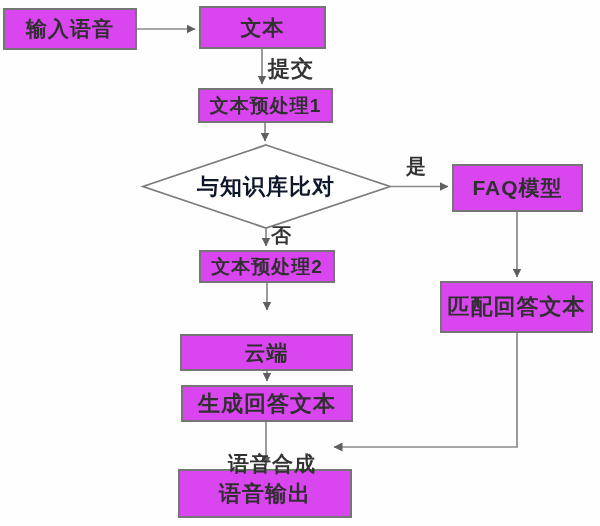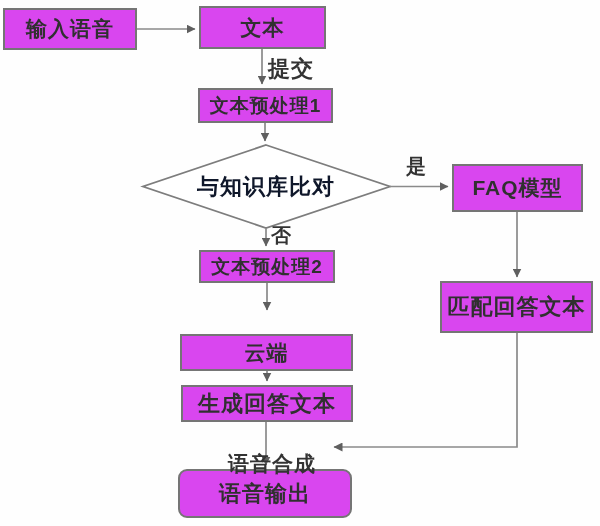--- a/index.html
+++ b/index.html
@@ -93,21 +93,21 @@
   <div class="node" style="left:452px; top:164px; width:131px; height:48px; font-size:21px;">FAQ模型</div>
 
   <div class="node" style="left:440px; top:281px; width:153px; height:52px; font-size:22px;">匹配回答文本</div>
 
   <div class="node" style="left:199px; top:250px; width:136px; height:33px; font-size:19px;">文本预处理2</div>
 
   <div class="node" style="left:180px; top:314px; width:173px; height:37px; font-size:21px;margin-top:20px;">云端</div>
 
   <div class="node" style="left:181px; top:385px; width:172px; height:37px; font-size:22px;">生成回答文本</div>
 
-  <div class="node" style="left:178px; top:469px; width:174px; height:49px; font-size:22px;border-radius:9px;">语音输出</div>
+  <div class="node" style="left:178px; top:469px; width:174px; height:49px; font-size:22px;">语音输出</div>
 
   <div class="diamond-label" style="left:163px; top:173px; width:206px; height:28px; font-size:22px;">与知识库比对</div>
 
 
   <div class="edge-label" style="left:268px; top:57px; font-size:22px;">提交</div>
 
   <div class="edge-label" style="left:406px; top:155px; font-size:20px;">是</div>
 
   <div class="edge-label" style="left:271px; top:224px; font-size:20px;">否</div>
 

